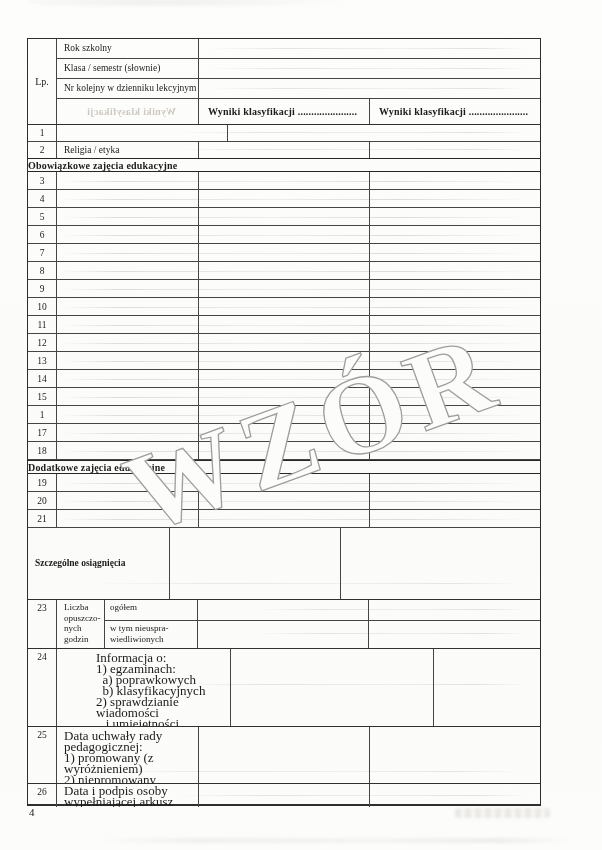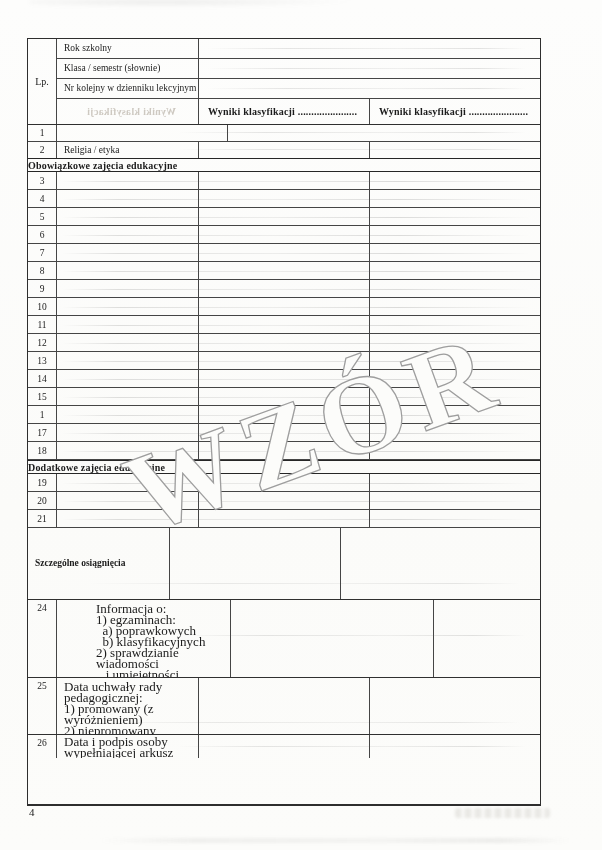--- a/index.html
+++ b/index.html
@@ -289,20 +289,40 @@
         <div class="td colB"></div>
       </div>
       </div>
 
     <div class="tr row22 ghost2">
       <div class="td name">Szczególne osiągnięcia</div>
       <div class="td colA"></div>
       <div class="td colB"></div>
     </div>
 
+    <div class="tr row23">
+      <div class="td lp">23</div>
+      <div class="name23a">Liczba
+opuszczo-
+nych
+godzin</div>
+      <div class="sub23">
+        <div class="subrow s1 ghost-right">
+          <div class="name23b">ogółem</div>
+          <div class="td colA"></div>
+          <div class="td colB"></div>
+        </div>
+        <div class="subrow s2 ghost-right">
+          <div class="name23b">w tym nieuspra-
+wiedliwionych</div>
+          <div class="td colA"></div>
+          <div class="td colB"></div>
+        </div>
+      </div>
+    </div>
 
     <div class="tr row24 ghost-right">
       <div class="td lp">24</div>
       <div class="td name multiline">Informacja o:
 1) egzaminach:
   a) poprawkowych
   b) klasyfikacyjnych
 2) sprawdzianie wiadomości
    i umiejętności
 (zajęcia edukacyjne, ocena, data)</div>

